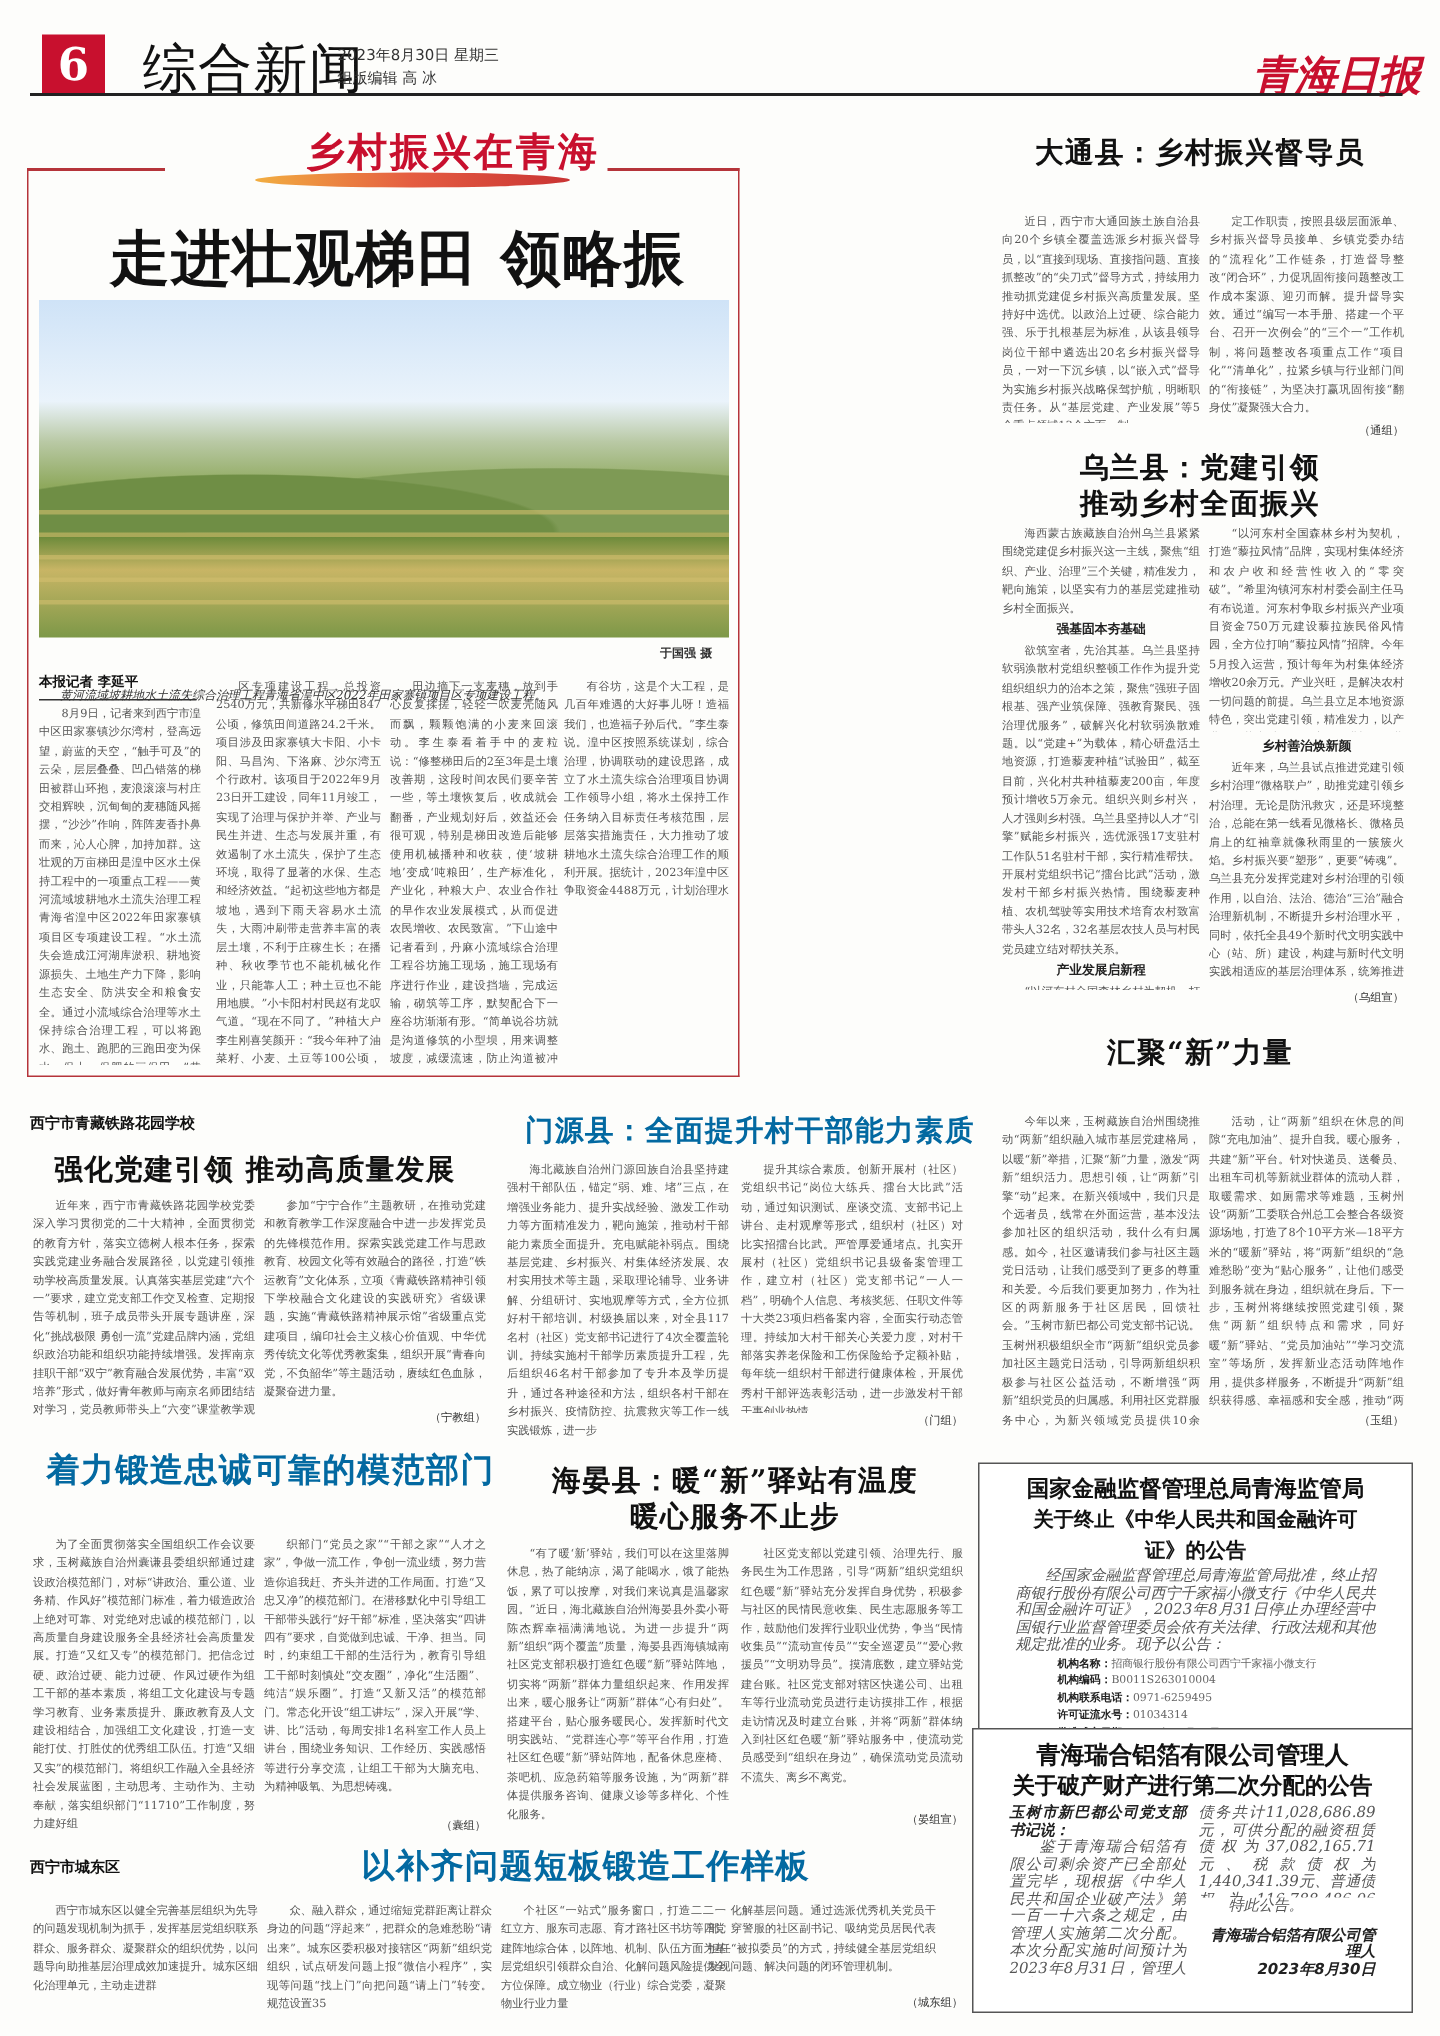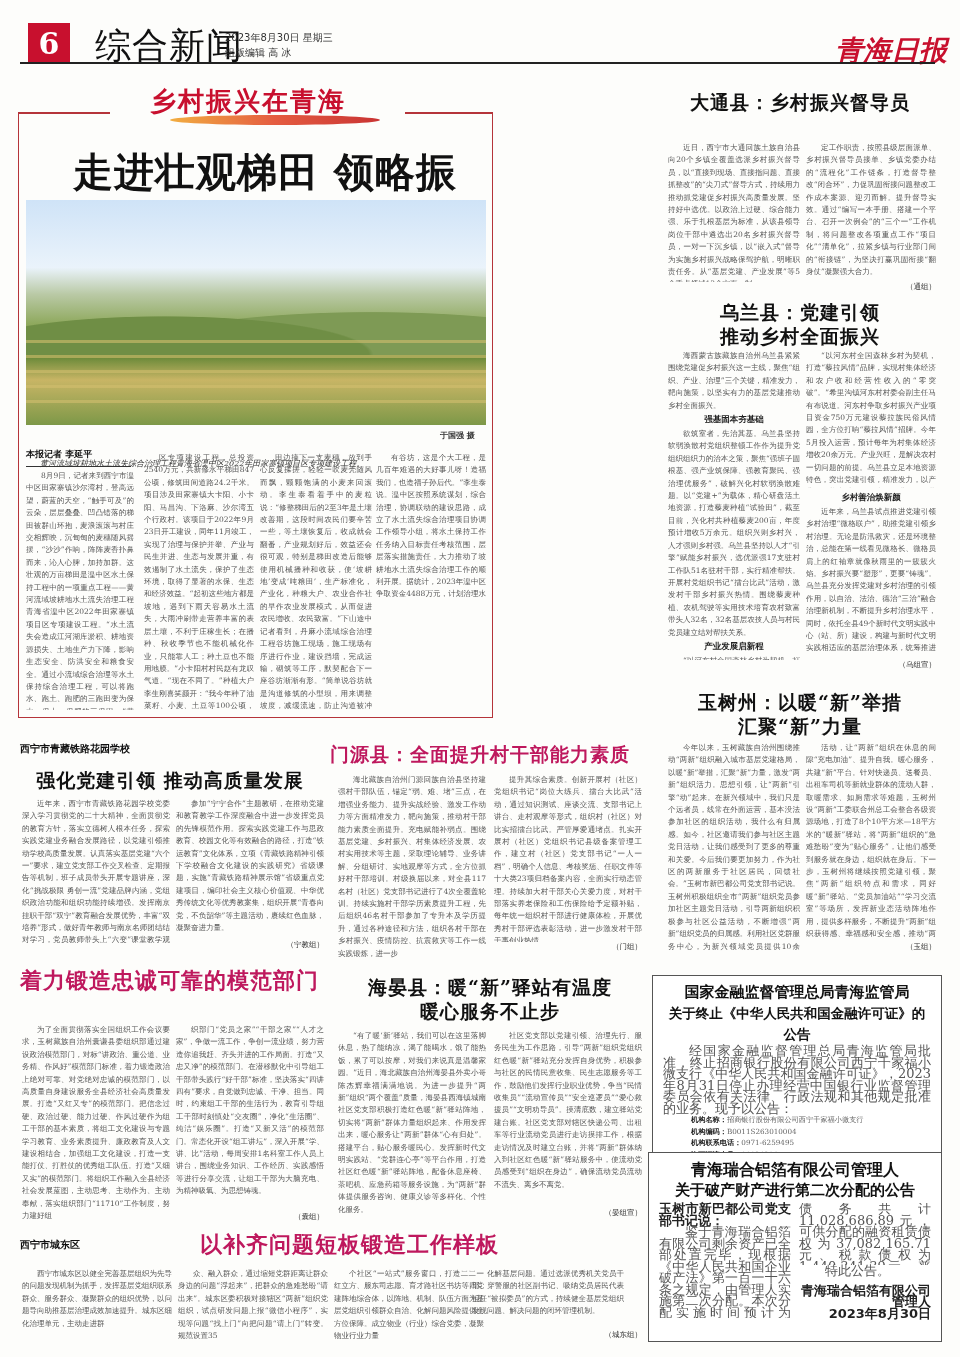--- a/index.html
+++ b/index.html
@@ -6,40 +6,40 @@
   body { width: 960px; height: 1357px; background: #fdfdfb; font-family: "DejaVu Serif", "Liberation Serif", serif; color: #333; position: relative; overflow: hidden; }
   .abs { position: absolute; }
   .masthead-rule { left: 20px; top: 62px; width: 915px; height: 2px; background: #222; }
   .page-num { left: 28px; top: 23px; width: 42px; height: 40px; background: #c8102e; color: #fff; font: bold 30px "DejaVu Serif", serif; display: flex; align-items: center; justify-content: center; }
   .section-title { left: 95px; top: 22px; font: 36px "DejaVu Sans", sans-serif; color: #111; letter-spacing: 1px; }
   .date-line { left: 225px; top: 30px; font: 10px "DejaVu Sans", sans-serif; color: #333; line-height: 15px; }
   .logo { left: 835px; top: 32px; font: italic bold 28px "DejaVu Serif", serif; color: #c8102e; }
   .feature-box { left: 18px; top: 112px; width: 475px; height: 606px; border: 1.5px solid #b5343a; border-top: none; }
   .feature-top-l { left: 18px; top: 112px; width: 92px; height: 1.5px; background: #b5343a; }
   .feature-top-r { left: 405px; top: 112px; width: 88px; height: 1.5px; background: #b5343a; }
-  .banner { left: 150px; top: 84px; width: 250px; height: 50px; text-align: left; }
+  .banner { left: 150px; top: 84px; width: 250px; height: 50px; text-align: right; }
   .banner-text { font: bold 26px "DejaVu Sans", sans-serif; color: #c8102e; letter-spacing: 2px; }
   .banner-swoosh { margin: -4px auto 0; width: 210px; height: 10px; border-radius: 50%; background: linear-gradient(90deg, #f0a020, #e04020, #c01010); opacity: 0.85; }
   .main-headline { left: 55px; top: 145px; width: 420px; font: bold 40px "DejaVu Serif", serif; color: #111; text-align: center; letter-spacing: 1px; }
   .photo { left: 26px; top: 200px; width: 460px; height: 225px; overflow: hidden; background: linear-gradient(180deg, #cfe3f7 0%, #eaf3fb 30%, #b9c9a5 42%, #8fa95e 55%, #6b8a3a 70%, #c8b565 80%, #7d9848 100%); }
   .photo .hills { position:absolute; left:0; right:0; top:95px; height:60px; background: radial-gradient(ellipse at 30% 100%, #6f8e45 0 45%, transparent 46%), radial-gradient(ellipse at 75% 100%, #7e9a55 0 50%, transparent 51%); }
   .photo .terrace { position:absolute; left:0; right:0; height:3px; background: rgba(210,190,110,0.6); }
   .caption { left: 40px; top: 430px; width: 440px; font: italic 8px "DejaVu Serif", serif; color: #333; margin-top: 28px; }
   .caption-credit { left: 440px; top: 430px; font: bold 8px "DejaVu Sans", sans-serif; color: #333; }
   .byline { left: 26px; top: 448px; width: 105px; font: bold 9px "DejaVu Sans", sans-serif; color: #111; border-bottom: 1px solid #333; padding-bottom: 5px; }
   .col { font-size: 7.5px; line-height: 12.4px; color: #555; text-align: justify; overflow: hidden; }
   .col p { text-indent: 2em; }
   .col .sub { text-align: center; font: bold 8.5px "DejaVu Sans", sans-serif; color: #222; text-indent: 0; margin: 2px 0; }
   .credit { text-align: right; font-size: 7.5px; color: #333; }
   .headline { font: bold 19px "DejaVu Serif", serif; color: #111; text-align: center; line-height: 24px; letter-spacing: 1px; }
-  .headline-lg { font: bold 22px "DejaVu Serif", serif; color: #be185d; text-align: left; line-height: 28px; letter-spacing: 1px; }
+  .headline-lg { font: bold 22px "DejaVu Serif", serif; color: #0369a1; text-align: right; line-height: 28px; letter-spacing: 1px; }
   .kicker { font: bold 10px "DejaVu Sans", sans-serif; color: #111; }
-  .notice { border: 1.5px solid #555; background: #fff; padding: 6px 10px; }
+  .notice { border: 1.5px solid #555; background: #fff; padding: 6px 24px; }
   .notice-title { font: bold 15px "DejaVu Sans", sans-serif; color: #111; text-align: center; line-height: 21px; }
-  .notice .body { font-size: 13px; line-height: 11.5px; color: #555; text-align: justify; }
+  .notice .body { font-size: 10px; line-height: 11.5px; color: #555; text-align: justify; font-style: italic; }
   .notice .kv { font-size: 7.2px; line-height: 11.5px; color: #666; padding-left: 28px; }
   .notice .kv b { color: #222; font-family: "DejaVu Sans", sans-serif; }
 </style>
 </head>
 <body>
 
 <div class="abs page-num">6</div>
 <div class="abs section-title">综合新闻</div>
 <div class="abs date-line">
   <div>2023年8月30日  星期三</div>
@@ -105,21 +105,20 @@
 <div class="abs col" style="left:806px;top:350px;width:130px;height:138px">
   <p>“以河东村全国森林乡村为契机，打造“藜拉风情”品牌，实现村集体经济和农户收和经营性收入的“零突破”。”希里沟镇河东村村委会副主任马有布说道。河东村争取乡村振兴产业项目资金750万元建设藜拉族民俗风情园，全方位打响“藜拉风情”招牌。今年5月投入运营，预计每年为村集体经济增收20余万元。产业兴旺，是解决农村一切问题的前提。乌兰县立足本地资源特色，突出党建引领，精准发力，以产业发展壮大村集体经济。推进枸杞、藜麦、茶卡羊、柴达木双峰驼等特色优势产业提质增效。2023年一季度，乌兰县农村居民人均可支配收入2680元，同比增长8.7%。</p>
 </div>
 <div class="abs col" style="left:806px;top:490px;width:130px;height:165px">
   <div class="sub">乡村善治焕新颜</div>
   <p>近年来，乌兰县试点推进党建引领乡村治理“微格联户”，助推党建引领乡村治理。无论是防汛救灾，还是环境整治，总能在第一线看见微格长、微格员肩上的红袖章就像秋雨里的一簇簇火焰。乡村振兴要“塑形”，更要“铸魂”。乌兰县充分发挥党建对乡村治理的引领作用，以自治、法治、德治“三治”融合治理新机制，不断提升乡村治理水平，同时，依托全县49个新时代文明实践中心（站、所）建设，构建与新时代文明实践相适应的基层治理体系，统筹推进全域文明创建。</p>
 </div>
 <div class="abs credit" style="left:870px;top:660px;width:66px">（乌组宣）</div>
 
 <div class="abs headline" style="left:660px;top:690px;width:280px">
-  <div>玉树州：以暖“新”举措</div>
   <div>汇聚“新”力量</div>
 </div>
 <div class="abs col" style="left:668px;top:742px;width:132px;height:212px">
     <p>今年以来，玉树藏族自治州围绕推动“两新”组织融入城市基层党建格局，以暖“新”举措，汇聚“新”力量，激发“两新”组织活力。思想引领，让“两新”引擎“动”起来。在新兴领域中，我们只是个远者员，线常在外面运营，基本没法参加社区的组织活动，我什么有归属感。如今，社区邀请我们参与社区主题党日活动，让我们感受到了更多的尊重和关爱。今后我们要更加努力，作为社区的两新服务于社区居民，回馈社会。”玉树市新巴都公司党支部书记说。玉树州积极组织全市“两新”组织党员参加社区主题党日活动，引导两新组织积极参与社区公益活动，不断增强“两新”组织党员的归属感。利用社区党群服务中心，为新兴领域党员提供10余处“党员加油站”“学习交流室”，选派74名“两新”组织党组织党建指导员，举办各类主题党日</p>
   </div>
 <div class="abs col" style="left:806px;top:742px;width:130px;height:200px">
     <p>活动，让“两新”组织在休息的间隙“充电加油”、提升自我。暖心服务，共建“新”平台。针对快递员、送餐员、出租车司机等新就业群体的流动人群，取暖需求、如厕需求等难题，玉树州设“两新”工委联合州总工会整合各级资源场地，打造了8个10平方米—18平方米的“暖新”驿站，将“两新”组织的“急难愁盼”变为“贴心服务”，让他们感受到服务就在身边，组织就在身后。下一步，玉树州将继续按照党建引领，聚焦“两新”组织特点和需求，同好暖“新”驿站、“党员加油站”“学习交流室”等场所，发挥新业态活动阵地作用，提供多样服务，不断提升“两新”组织获得感、幸福感和安全感，推动“两新”组织在基层治理中展现新作为、贡献新力量。</p>
   </div>
 <div class="abs credit" style="left:880px;top:942px;width:56px">（玉组）</div>
 

